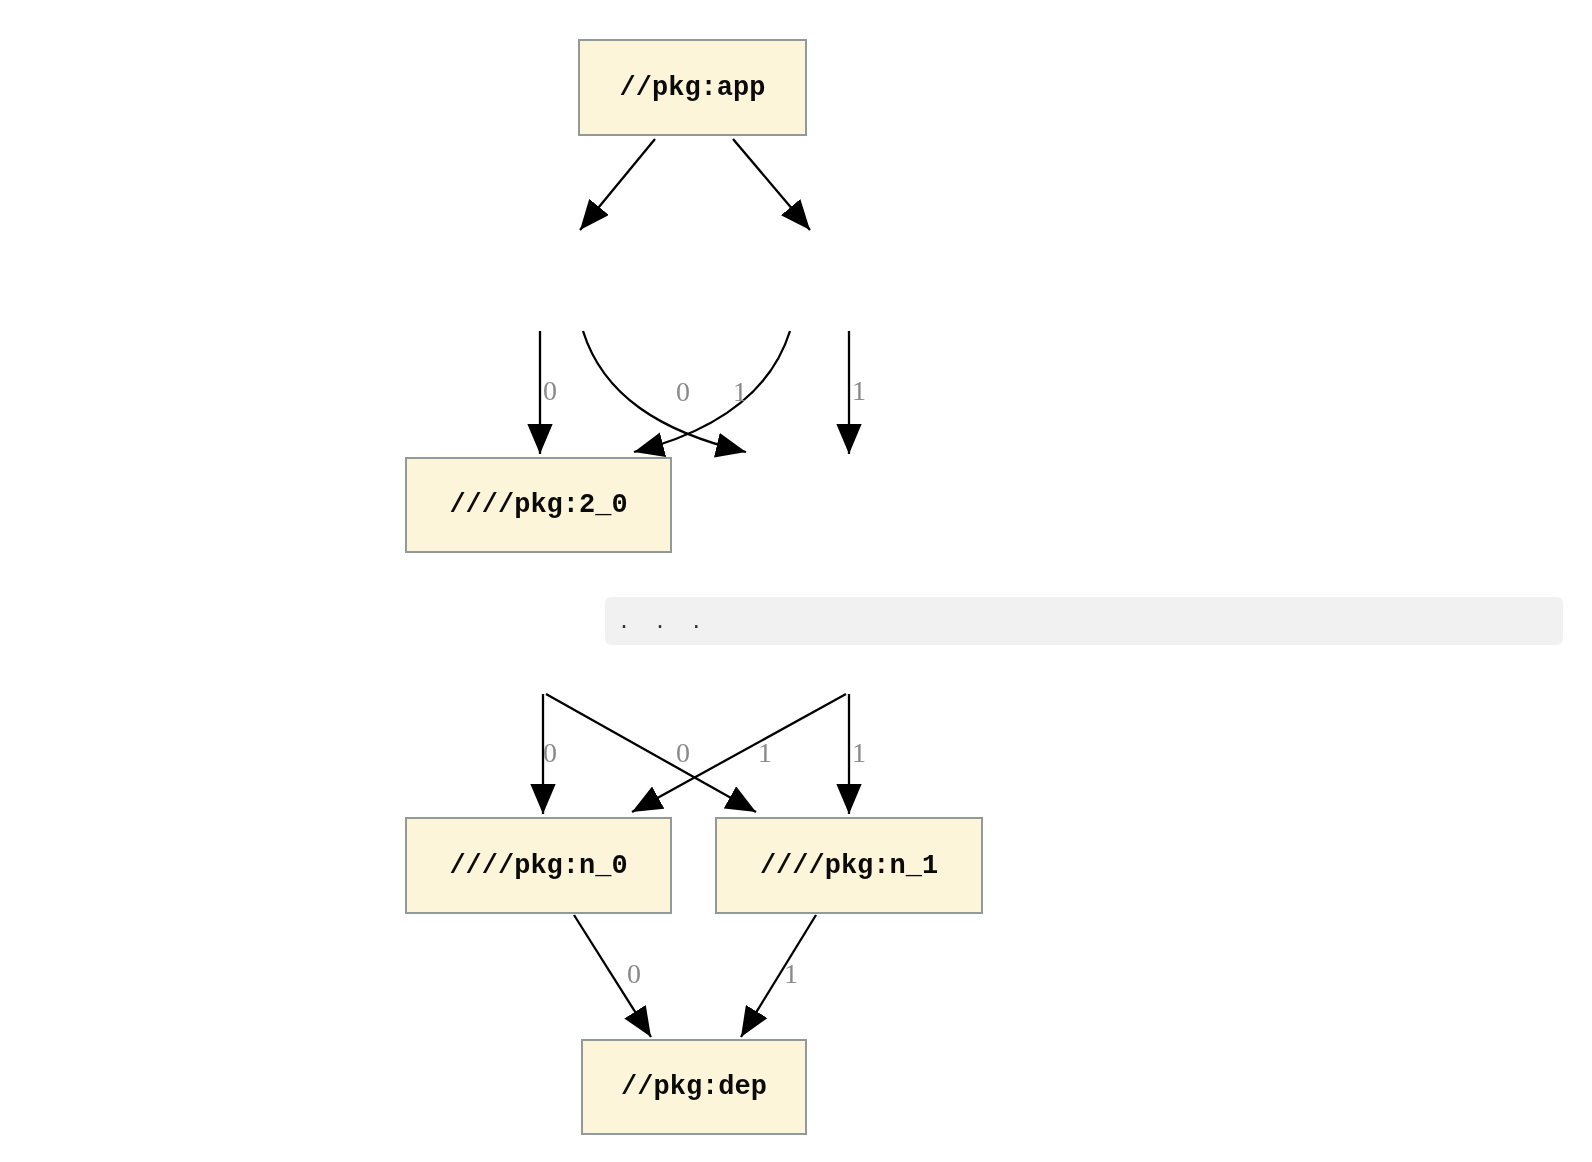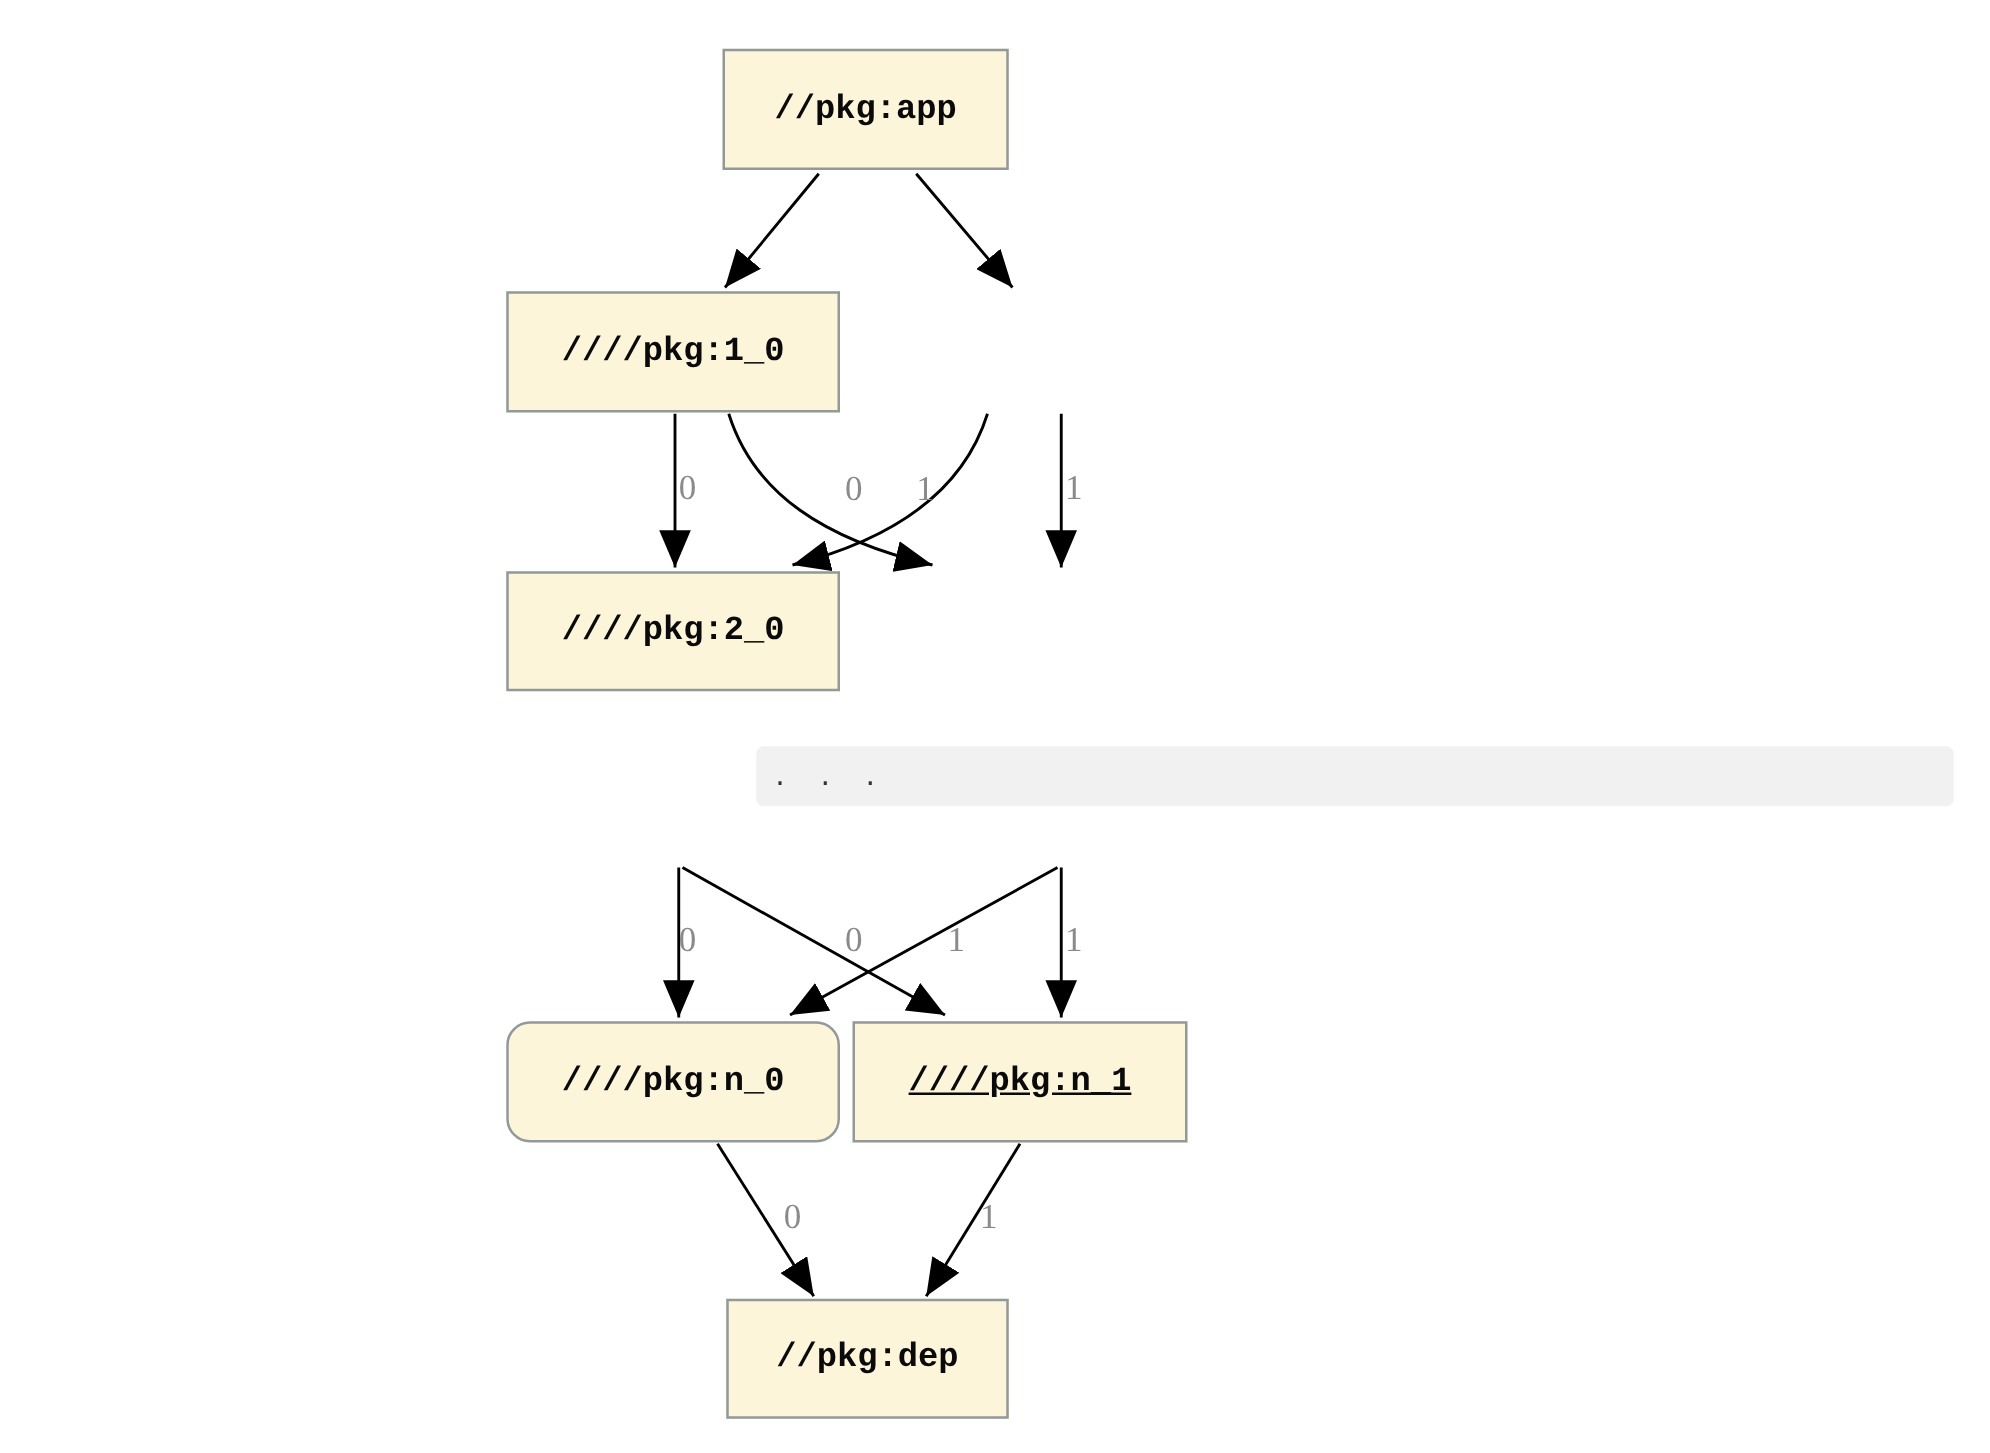--- a/index.html
+++ b/index.html
@@ -71,22 +71,22 @@
     font-size: 20px;
     color: var(--band-text-color, #333333);
     white-space: pre;
   }
   
   .n-app  { left: 578px; top: 39px;   width: 229px; height: 97px; }
   .n-1-0  { left: 405px; top: 233px;  width: 267px; height: 97px; }
   .n-1-1  { left: 715px; top: 233px;  width: 268px; height: 97px; }
   .n-2-0  { left: 405px; top: 457px;  width: 267px; height: 96px; }
   .n-2-1  { left: 715px; top: 457px;  width: 268px; height: 96px; }
-  .n-n-0  { left: 405px; top: 817px;  width: 267px; height: 97px; border-radius: 19px; }
-  .n-n-1  { left: 682px; top: 817px;  width: 268px; height: 97px; text-decoration: underline; }
+  .n-n-0  { left: 405px; top: 817px;  width: 267px; height: 97px; }
+  .n-n-1  { left: 715px; top: 817px;  width: 268px; height: 97px; }
   .n-dep  { left: 581px; top: 1039px; width: 226px; height: 96px; }
 </style>
 </head>
 <body>
 
 <div class="canvas">
 
   <svg class="edges">
     <defs>
       <marker id="arrow" markerWidth="13" markerHeight="11" refX="13" refY="5.5" orient="auto" markerUnits="strokeWidth">
@@ -105,21 +105,20 @@
     <path d="M543,694 L543,814" marker-end="url(#arrow)"></path>
     <path d="M546,694 L756,812" marker-end="url(#arrow)"></path>
     <path d="M846,694 L632,812" marker-end="url(#arrow)"></path>
     <path d="M849,694 L849,814" marker-end="url(#arrow)"></path>
 
     <path d="M574,915 L651,1037" marker-end="url(#arrow)"></path>
     <path d="M816,915 L741,1037" marker-end="url(#arrow)"></path>
   </svg>
 
   <div class="node n-app">//pkg:app</div>
-  <div class="node n-1-0">////pkg:1_0</div>
   <div class="node n-2-0">////pkg:2_0</div>
   <div class="node n-n-0">////pkg:n_0</div>
   <div class="node n-n-1">////pkg:n_1</div>
   <div class="node n-dep">//pkg:dep</div>
 
   <span class="elabel" style="left:550px; top:391px;">0</span>
   <span class="elabel" style="left:683px; top:392px;">0</span>
   <span class="elabel" style="left:740px; top:392px;">1</span>
   <span class="elabel" style="left:859px; top:391px;">1</span>
 

